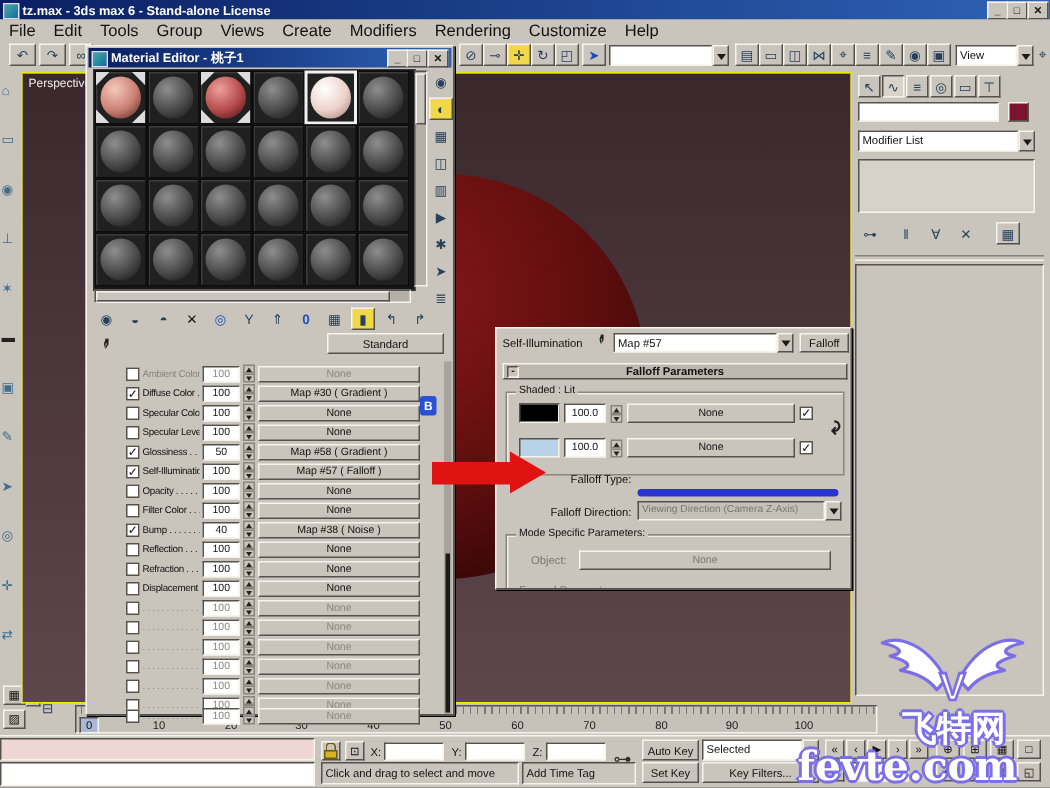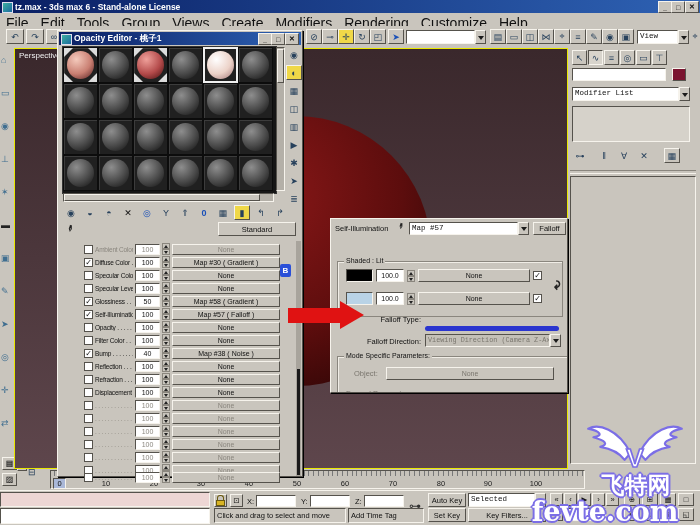--- a/index.html
+++ b/index.html
@@ -13,21 +13,21 @@
        font-size:7.5px;color:#111;overflow:hidden;white-space:nowrap;}
   .ibtn{display:flex;align-items:center;justify-content:center;width:16px;height:15px;
         background:#c9c5bd;border:1px solid;border-color:#f6f3ec #55524c #55524c #f6f3ec;
         box-sizing:border-box;font-size:9px;color:#27415c;overflow:hidden;}
   .hl{background:#f0d848;}
   .flat{border-color:transparent;background:transparent;}
   .tbar{background:linear-gradient(90deg,#0a1f63,#2e62b4);color:#fff;font-weight:bold;
         display:flex;align-items:center;box-sizing:border-box;}
   .winbtn{width:12px;height:10px;margin-left:1px;font-size:7px;display:flex;align-items:center;justify-content:center;
           background:#c9c5bd;border:1px solid;border-color:#f6f3ec #55524c #55524c #f6f3ec;color:#111;font-weight:bold;}
-  .combo{display:flex;box-sizing:border-box;font-family:Liberation Mono, monospace;}
+  .combo{display:flex;box-sizing:border-box;}
   .combo .val{flex:1;background:#fff;border:1px solid;border-color:#55524c #f6f3ec #f6f3ec #55524c;
               font-size:7.5px;padding:1px 2px;white-space:nowrap;overflow:hidden;box-sizing:border-box;}
   .combo .dd{width:11px;background:#c9c5bd;border:1px solid;border-color:#f6f3ec #55524c #55524c #f6f3ec;
              box-sizing:border-box;display:flex;align-items:center;justify-content:center;}
   .combo .dd::after{content:"";width:0;height:0;border:3px solid transparent;border-top:4px solid #1a1a1a;margin-top:4px;}
   .combo.dis .val{background:#c4c0b8;color:#7a766e;}
   .cb{width:9px;height:9px;background:#fff;border:1px solid #55524c;box-sizing:border-box;
       font-size:8px;line-height:7px;text-align:center;color:#111;flex:0 0 auto;}
   .spin{width:8px;height:12px;flex:0 0 auto;display:flex;flex-direction:column;}
   .spin b{display:block;width:8px;height:6px;background:#c9c5bd;border:1px solid #8a867e;box-sizing:border-box;position:relative;}
@@ -51,21 +51,21 @@
   .tri{position:absolute;width:9px;height:9px;background:#dcdcdc;}
   .tl{top:0;left:0;clip-path:polygon(0 0,100% 0,0 100%);}
   .tr{top:0;right:0;clip-path:polygon(0 0,100% 0,100% 100%);}
   .bl{bottom:0;left:0;clip-path:polygon(0 0,0 100%,100% 100%);}
   .br{bottom:0;right:0;clip-path:polygon(100% 0,100% 100%,0 100%);}
   .roll{background:#bdb9b1;border:1px solid;border-color:#f6f3ec #55524c #55524c #f6f3ec;
         box-sizing:border-box;font-weight:bold;font-size:7.5px;text-align:center;line-height:10px;}
   .grp{position:absolute;border:1px solid #8a867e;box-shadow:inset 1px 1px 0 #f0ede6;box-sizing:border-box;}
   .leg{position:absolute;top:-5px;left:6px;background:#c9c5bd;padding:0 2px;font-size:7px;}
   .dim-t{color:#7a766e;}
-  .menu-item{padding:2px 6px 2px 6px;font-size:14px;}
+  .menu-item{padding:2px 6px 2px 6px;font-size:11px;}
   .wm-t{color:#fff;font-weight:bold;text-align:center;
         text-shadow:-2px 0 #7b6ee6,2px 0 #7b6ee6,0 -2px #7b6ee6,0 2px #7b6ee6,-1px -1px #7b6ee6,1px 1px #7b6ee6,-1px 1px #7b6ee6,1px -1px #7b6ee6;}
   .lockbody{width:7px;height:5px;background:#d8b424;border:1px solid #6b5a10;margin:0 auto;}
   .lockarc{width:5px;height:4px;border:1px solid #6b5a10;border-bottom:none;border-radius:3px 3px 0 0;margin:0 auto;}
   .ticklabels span{position:absolute;width:20px;text-align:center;font-size:7.5px;color:#222;}
 </style>
 </head>
 <body>
 
 <div id="root">
@@ -227,21 +227,21 @@
     <span class="abs btn" style="left:678px;top:2px;width:16px;height:13px;">□</span>
     <span class="abs btn" style="left:624px;top:17px;width:16px;height:13px;">✥</span>
     <span class="abs btn" style="left:642px;top:17px;width:16px;height:13px;">↻</span>
     <span class="abs btn" style="left:660px;top:17px;width:16px;height:13px;">⊠</span>
     <span class="abs btn" style="left:678px;top:17px;width:16px;height:13px;">◱</span>
   </div>
 
   <div class="abs raised" style="left:57px;top:30px;width:246px;height:447px;z-index:8;box-shadow:1px 1px 0 #000;">
     <div class="abs tbar" style="left:1px;top:1px;width:242px;height:13px;padding-left:2px;">
       <span class="abs" style="left:2px;top:2px;width:9px;height:9px;background:linear-gradient(135deg,#3db0a0,#1a6aa0);border:1px solid #dde;"></span>
-      <span style="margin-left:13px;font-size:8.5px;">Opacity Editor - 桃子1</span>
+      <span style="margin-left:13px;font-size:8.5px;">Material Editor - 桃子1</span>
       <span class="abs winbtn" style="left:198px;top:1px;">_</span>
       <span class="abs winbtn" style="left:211px;top:1px;">□</span>
       <span class="abs winbtn" style="left:225px;top:1px;">✕</span>
     </div>
 
     <div class="abs" style="left:4px;top:15px;width:213px;height:146px;background:#151515;border:1px solid #333;"></div>
     <div class="slot s-peach" style="left:5px;top:16px;">
         <i class="ball"></i>
         <i class="tri tl"></i>
         <i class="tri tr"></i>
@@ -553,20 +553,24 @@
 
   <div class="abs raised" style="left:330px;top:218px;width:238px;height:175px;z-index:9;box-shadow:1px 1px 0 #000;overflow:hidden;">
     <span class="abs" style="left:4px;top:5px;width:62px;overflow:hidden;white-space:nowrap;font-size:7.5px;">Self-Illumination</span>
     <span class="abs" style="left:66px;top:2px;font-size:9px;transform:rotate(100deg);color:#222;">✒</span>
     <div class="abs combo" style="left:78px;top:3px;width:120px;height:13px;">
       <span class="val">Map #57</span>
         <span class="dd"></span>
     </div>
     <span class="abs btn" style="left:202px;top:3px;width:33px;height:13px;">Falloff</span>
 
+    <div class="abs roll" style="left:4px;top:23px;width:230px;height:11px;">
+      <span class="abs sunken" style="left:2px;top:1px;width:8px;height:8px;background:#c9c5bd;font-size:7px;line-height:6px;">-</span>
+      <span>Falloff Parameters</span>
+    </div>
 
     <div class="grp" style="left:6px;top:42px;width:226px;height:56px;">
       <span class="leg">Shaded : Lit</span>
       <div class="abs" style="left:8px;top:7px;display:flex;align-items:center;gap:3px;">
         <span class="sunken" style="width:27px;height:13px;background:#000;"></span>
         <span class="amt" style="width:28px;height:13px;line-height:11px;">100.0</span>
         <span class="spin">
             <b class="up"></b>
             <b class="dn"></b>
           </span>

